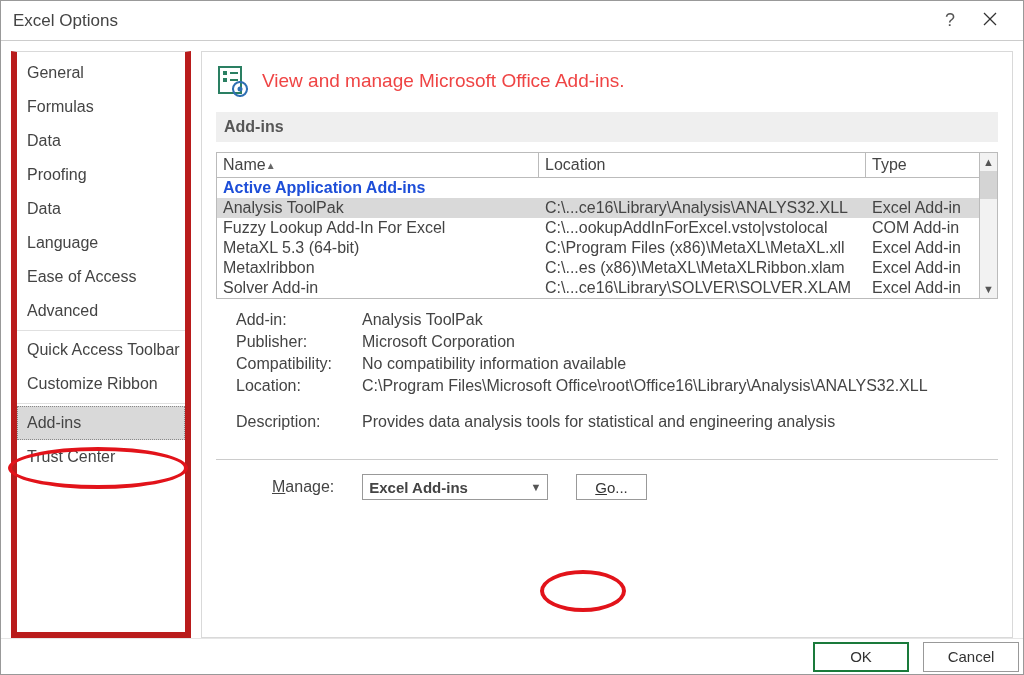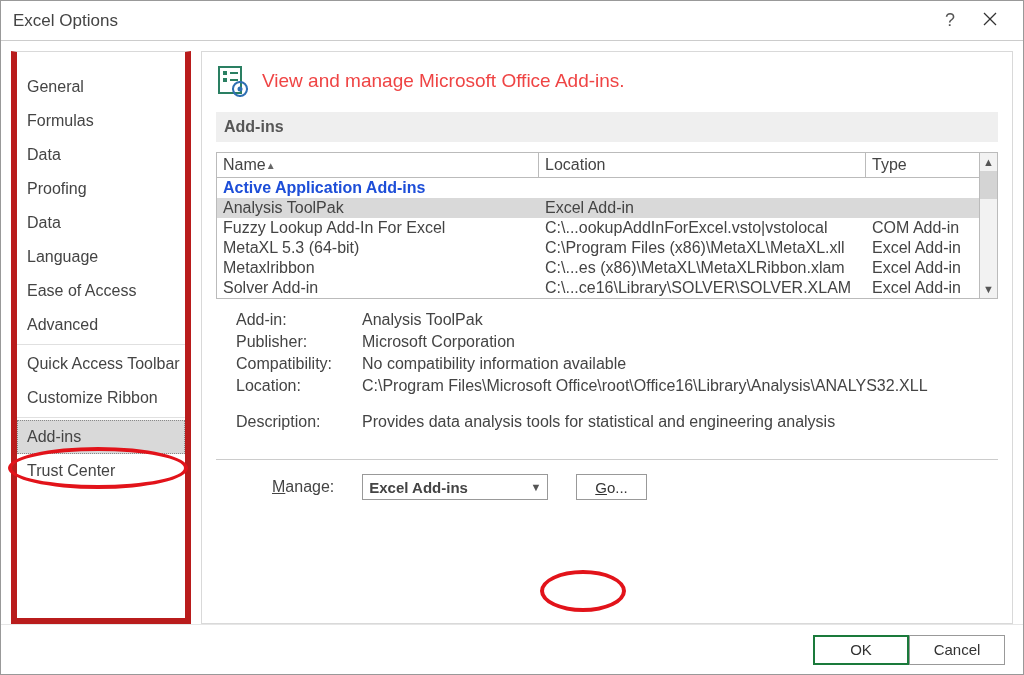--- a/index.html
+++ b/index.html
@@ -14,21 +14,21 @@
   }
   .titlebar .title { font-size: 17px; color: #444; flex: 1; }
   .titlebar .help { font-size: 18px; color: #555; padding: 6px 14px; cursor: pointer; }
   .titlebar .close { padding: 6px 14px; cursor: pointer; }
   .titlebar .close svg { width: 14px; height: 14px; }
   .body {
     flex: 1; display: flex; overflow: hidden; padding: 10px 10px 0 10px; gap: 10px;
   }
   .sidebar {
     width: 180px; border: 6px solid #b91c1c; border-top: 1px solid #d9d9d9;
-    display: flex; flex-direction: column; padding: 18px 0;
+    display: flex; flex-direction: column; padding: 4px 0;
     overflow: hidden;
   }
   .sidebar-item {
     padding: 8px 10px; font-size: 16px; color: #444; cursor: pointer;
     white-space: nowrap;
   }
   .sidebar-item.selected {
     background: #d9d9d9; border: 1px dotted #888;
     padding: 7px 9px;
   }
@@ -96,22 +96,22 @@
     display: flex; align-items: center; padding: 0 6px; font-size: 15px;
     justify-content: space-between; background: #fff; font-weight: bold;
   }
   .dropdown .dd-caret { font-size: 11px; color: #555; }
   .go-btn {
     border: 1px solid #999; height: 26px; padding: 0 18px; font-size: 15px;
     background: #fff; cursor: pointer; color: #333;
   }
   .go-btn u { text-decoration: underline; }
   .footer {
-    height: 50px; display: flex; justify-content: flex-end; align-items: center;
-    padding: 0 18px; border-top: 1px solid #e6e6e6; margin-top: auto;
+    height: 36px; display: flex; justify-content: flex-end; align-items: center;
+    gap: 14px; padding: 0 4px; border-top: 1px solid #e6e6e6; margin-top: auto;
   }
   .btn {
     width: 96px; height: 30px; border: 1px solid #999; background: #fff;
     font-size: 15px; cursor: pointer; color: #333;
   }
   .btn.ok { border: 2px solid #1a7a3b; }
   .red-anno {
     position: absolute; border: 4px solid #e2131a; border-radius: 50%;
     pointer-events: none;
   }
@@ -182,20 +182,21 @@
               <span>Location</span>
             </div>
             <div class="gh col-type">
               <span>Type</span>
             </div>
           </div>
           <div class="grid-body" id="grid-body">
               <div class="grid-row group">Active Application Add-ins</div>
               <div class="grid-row selected">
                 <div class="gc-name">Analysis ToolPak</div>
+                <div class="gc-loc">C:\...ce16\Library\Analysis\ANALYS32.XLL</div>
                 <div class="gc-type">Excel Add-in</div>
               </div>
               <div class="grid-row">
                 <div class="gc-name">Fuzzy Lookup Add-In For Excel</div>
                 <div class="gc-loc">C:\...ookupAddInForExcel.vsto|vstolocal</div>
                 <div class="gc-type">COM Add-in</div>
               </div>
               <div class="grid-row">
                 <div class="gc-name">MetaXL 5.3 (64-bit)</div>
                 <div class="gc-loc">C:\Program Files (x86)\MetaXL\MetaXL.xll</div>

